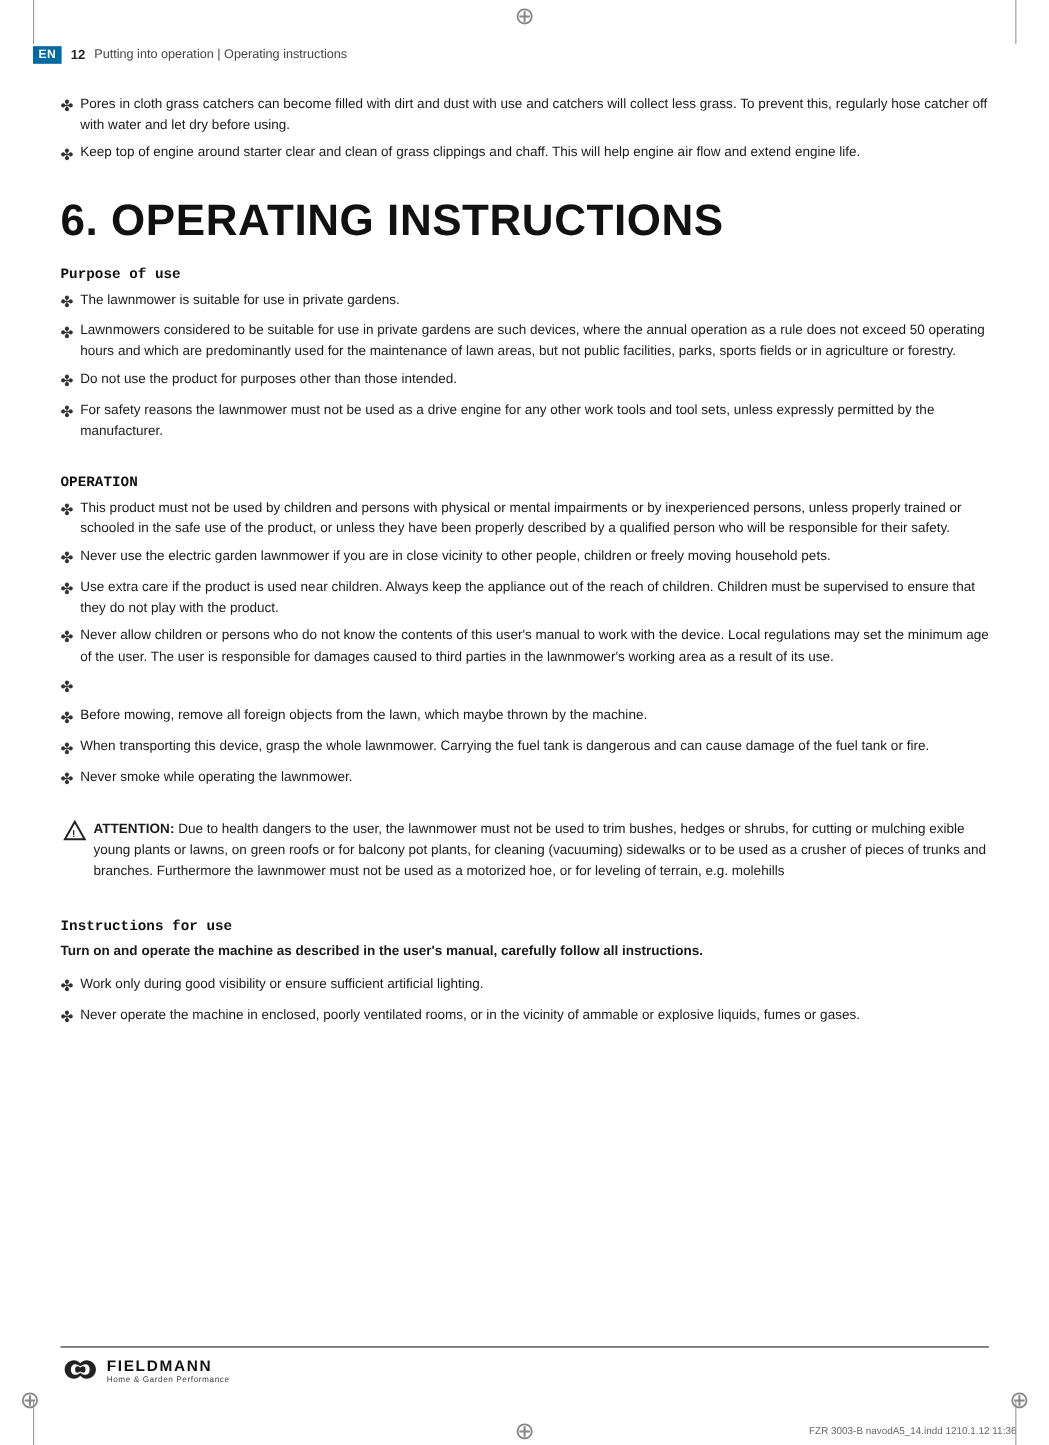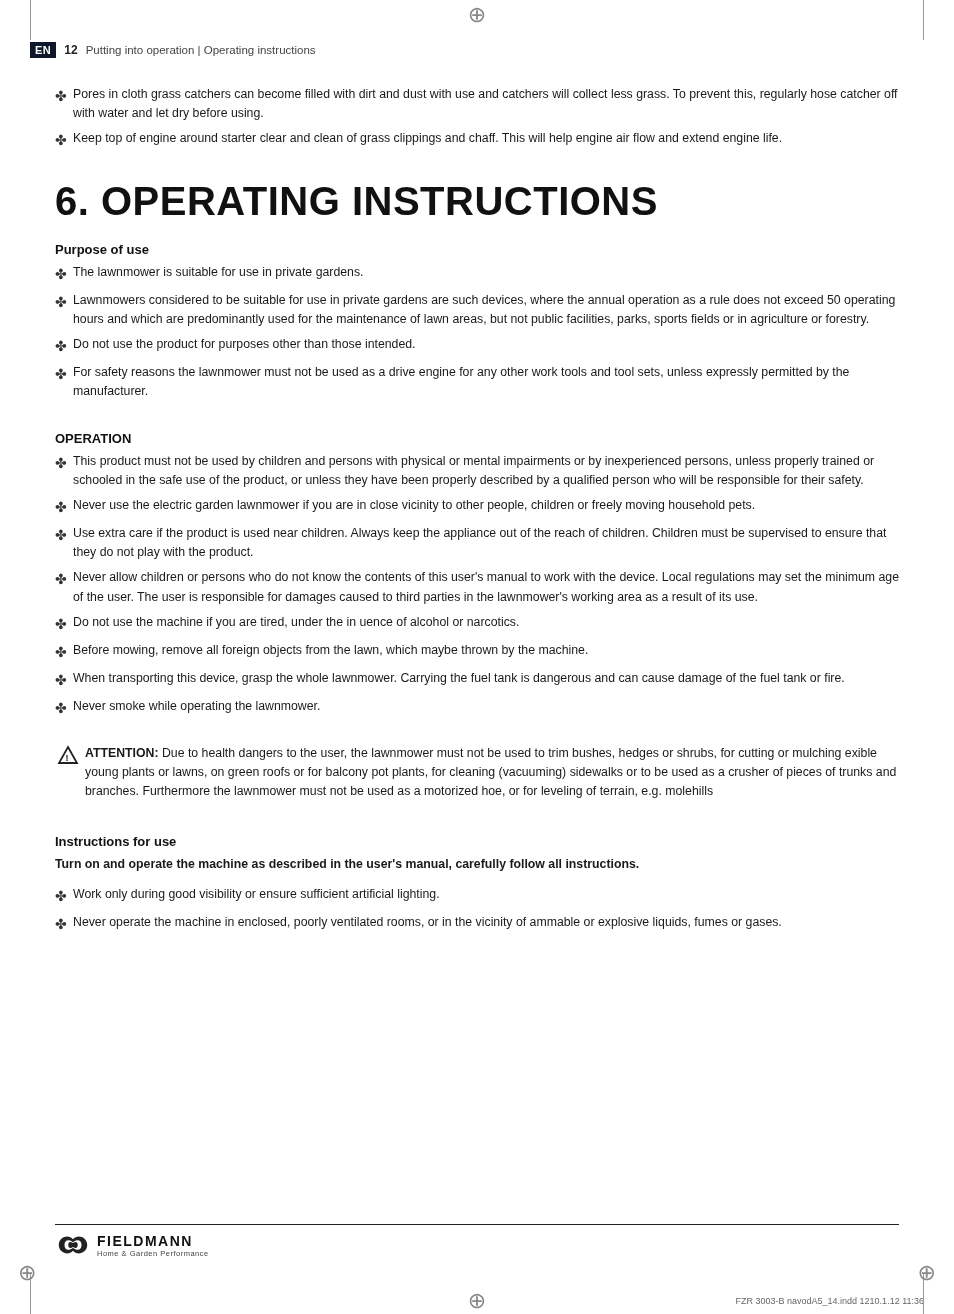--- a/index.html
+++ b/index.html
@@ -53,21 +53,21 @@
     .header {
       position: absolute;
       top: 42px;
       left: 30px;
       right: 30px;
       display: flex;
       align-items: center;
       gap: 8px;
     }
     .en-badge {
-      background: #0f172a;
+      background: #0369a1;
       color: #fff;
       font-size: 11px;
       font-weight: bold;
       padding: 2px 5px;
       display: inline-block;
       letter-spacing: 0.5px;
     }
     .page-num {
       font-weight: bold;
       font-size: 12px;
@@ -111,20 +111,21 @@
       color: #111;
       margin: 28px 0 18px 0;
       letter-spacing: 0.5px;
     }
     
     .subsection-title {
       font-size: 13px;
       font-weight: bold;
       color: #111;
       margin: 14px 0 6px 0;
+      font-family: Liberation Mono, monospace;
     }
     
     .para {
       font-size: 12.3px;
       line-height: 1.55;
       color: #1a1a1a;
       margin-bottom: 6px;
       font-weight: bold;
     }
     
@@ -294,21 +295,20 @@
       <div class="bullet-item">
         <span class="bullet-icon">✤</span>
         <span class="bullet-text">Use extra care if the product is used near children. Always keep the appliance out of the reach of children. Children must be supervised to ensure that they do not play with the product.</span>
       </div>
       <div class="bullet-item">
         <span class="bullet-icon">✤</span>
         <span class="bullet-text">Never allow children or persons who do not know the contents of this user's manual to work with the device. Local regulations may set the minimum age of the user. The user is responsible for damages caused to third parties in the lawnmower's working area as a result of its use.</span>
       </div>
       <div class="bullet-item">
         <span class="bullet-icon">✤</span>
-        <span class="bullet-text">Do not use the machine if you are tired, under the in uence of alcohol or narcotics.</span>
       </div>
       <div class="bullet-item">
         <span class="bullet-icon">✤</span>
         <span class="bullet-text">Before mowing, remove all foreign objects from the lawn, which maybe thrown by the machine.</span>
       </div>
       <div class="bullet-item">
         <span class="bullet-icon">✤</span>
         <span class="bullet-text">When transporting this device, grasp the whole lawnmower. Carrying the fuel tank is dangerous and can cause damage of the fuel tank or fire.</span>
       </div>
       <div class="bullet-item">

